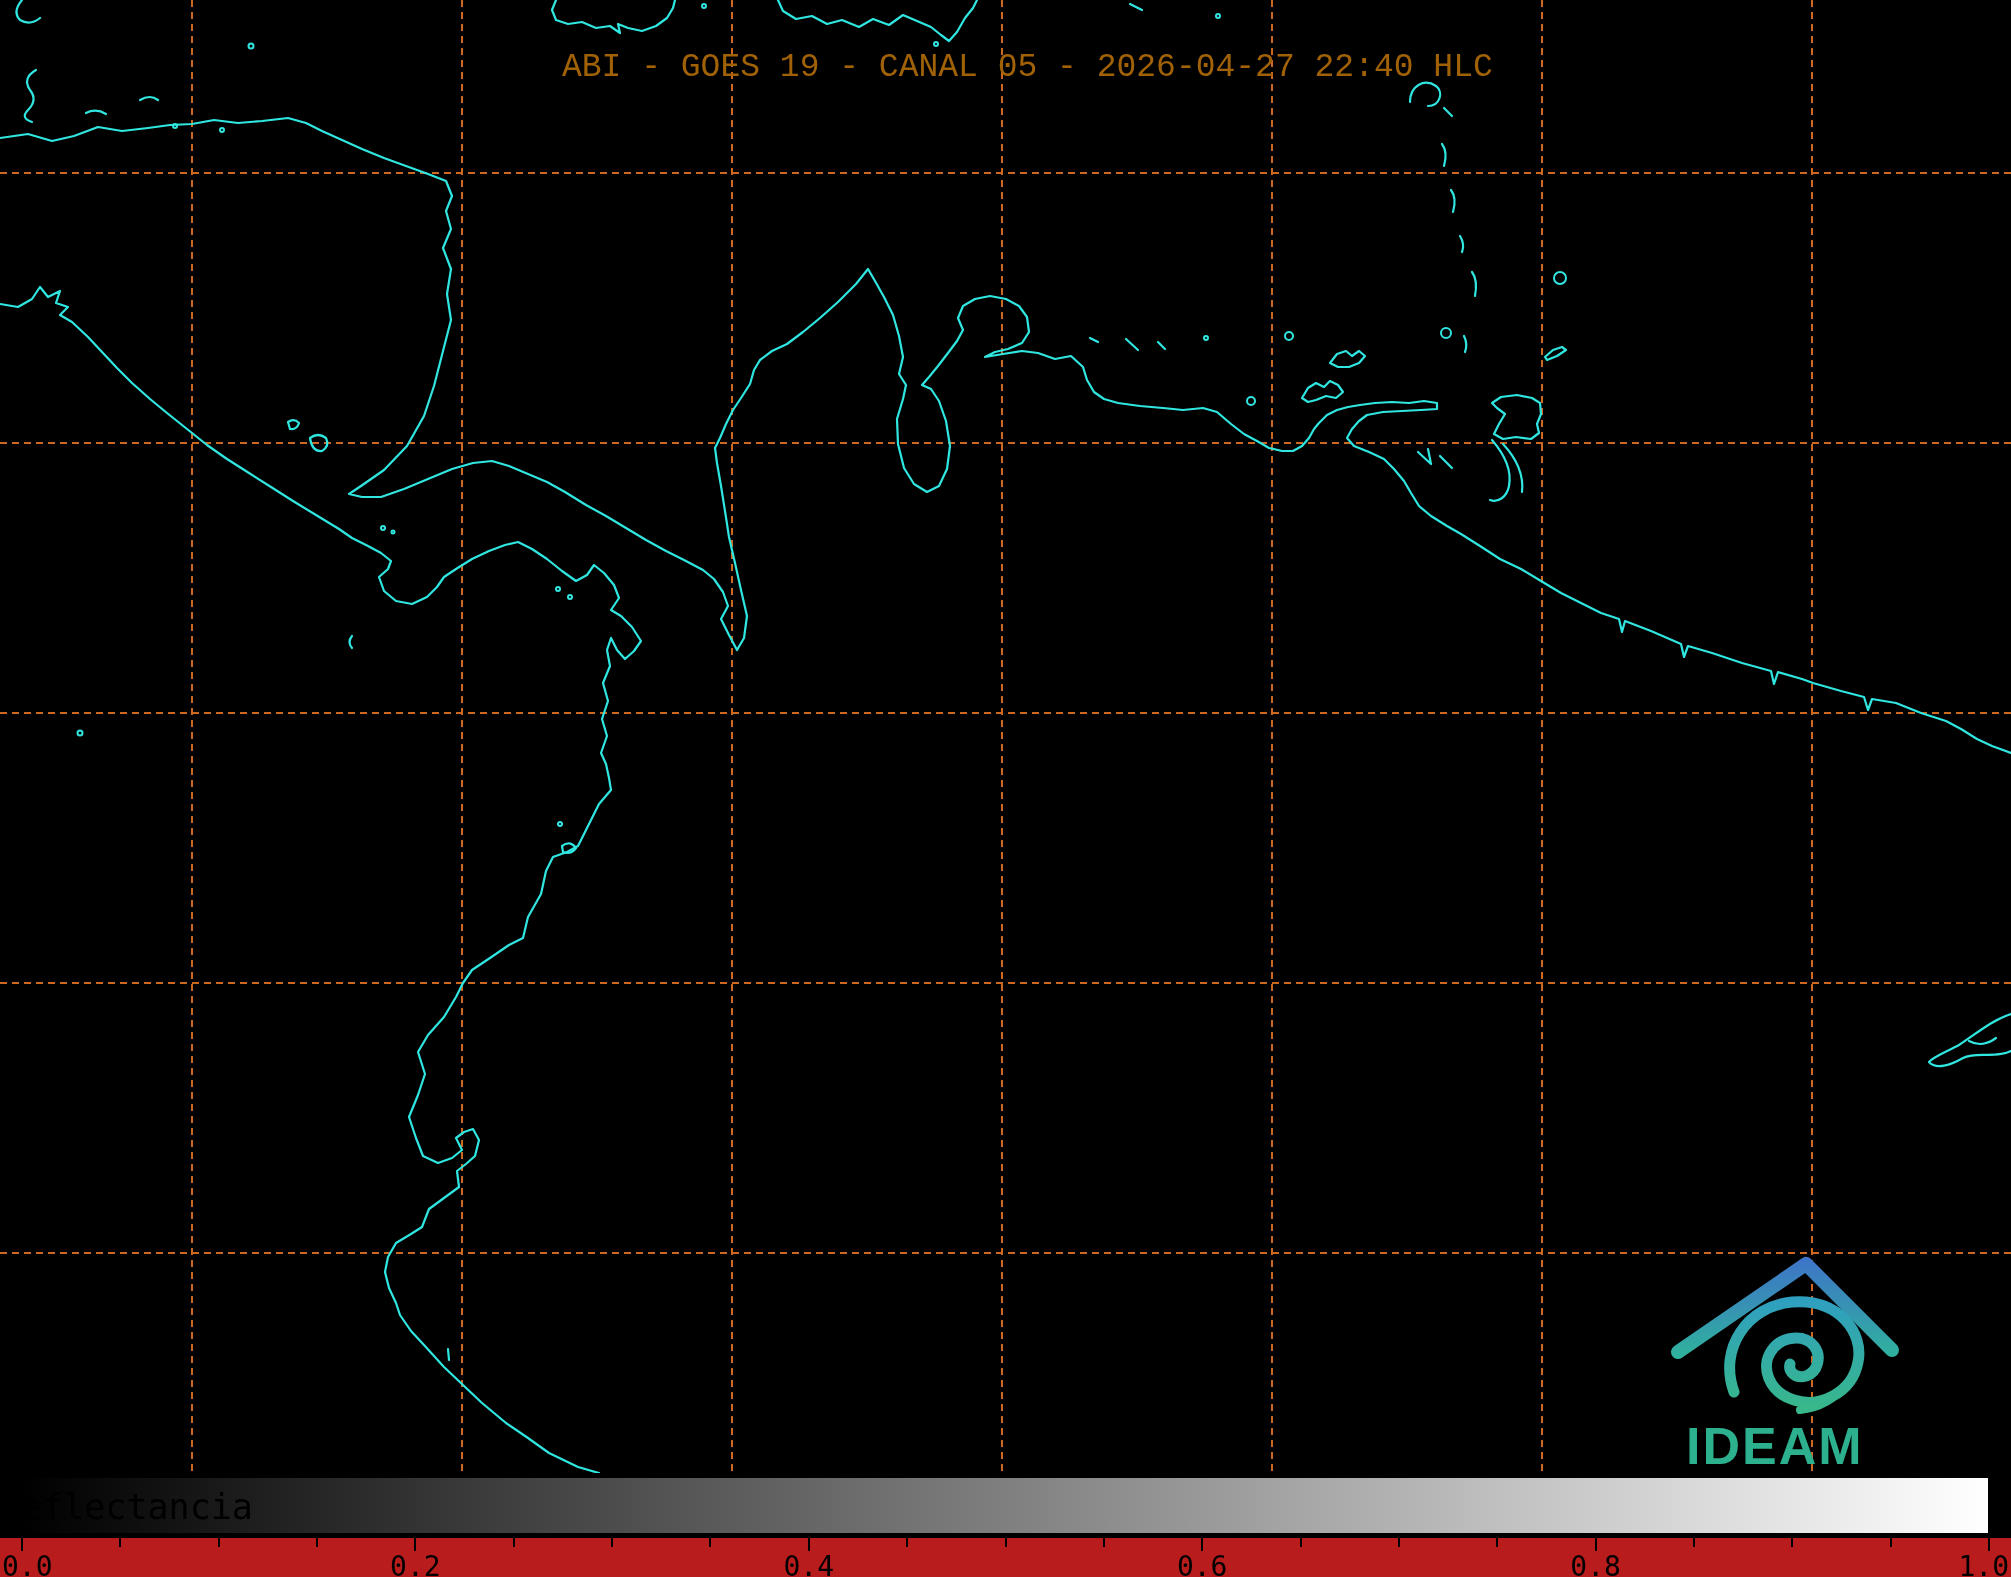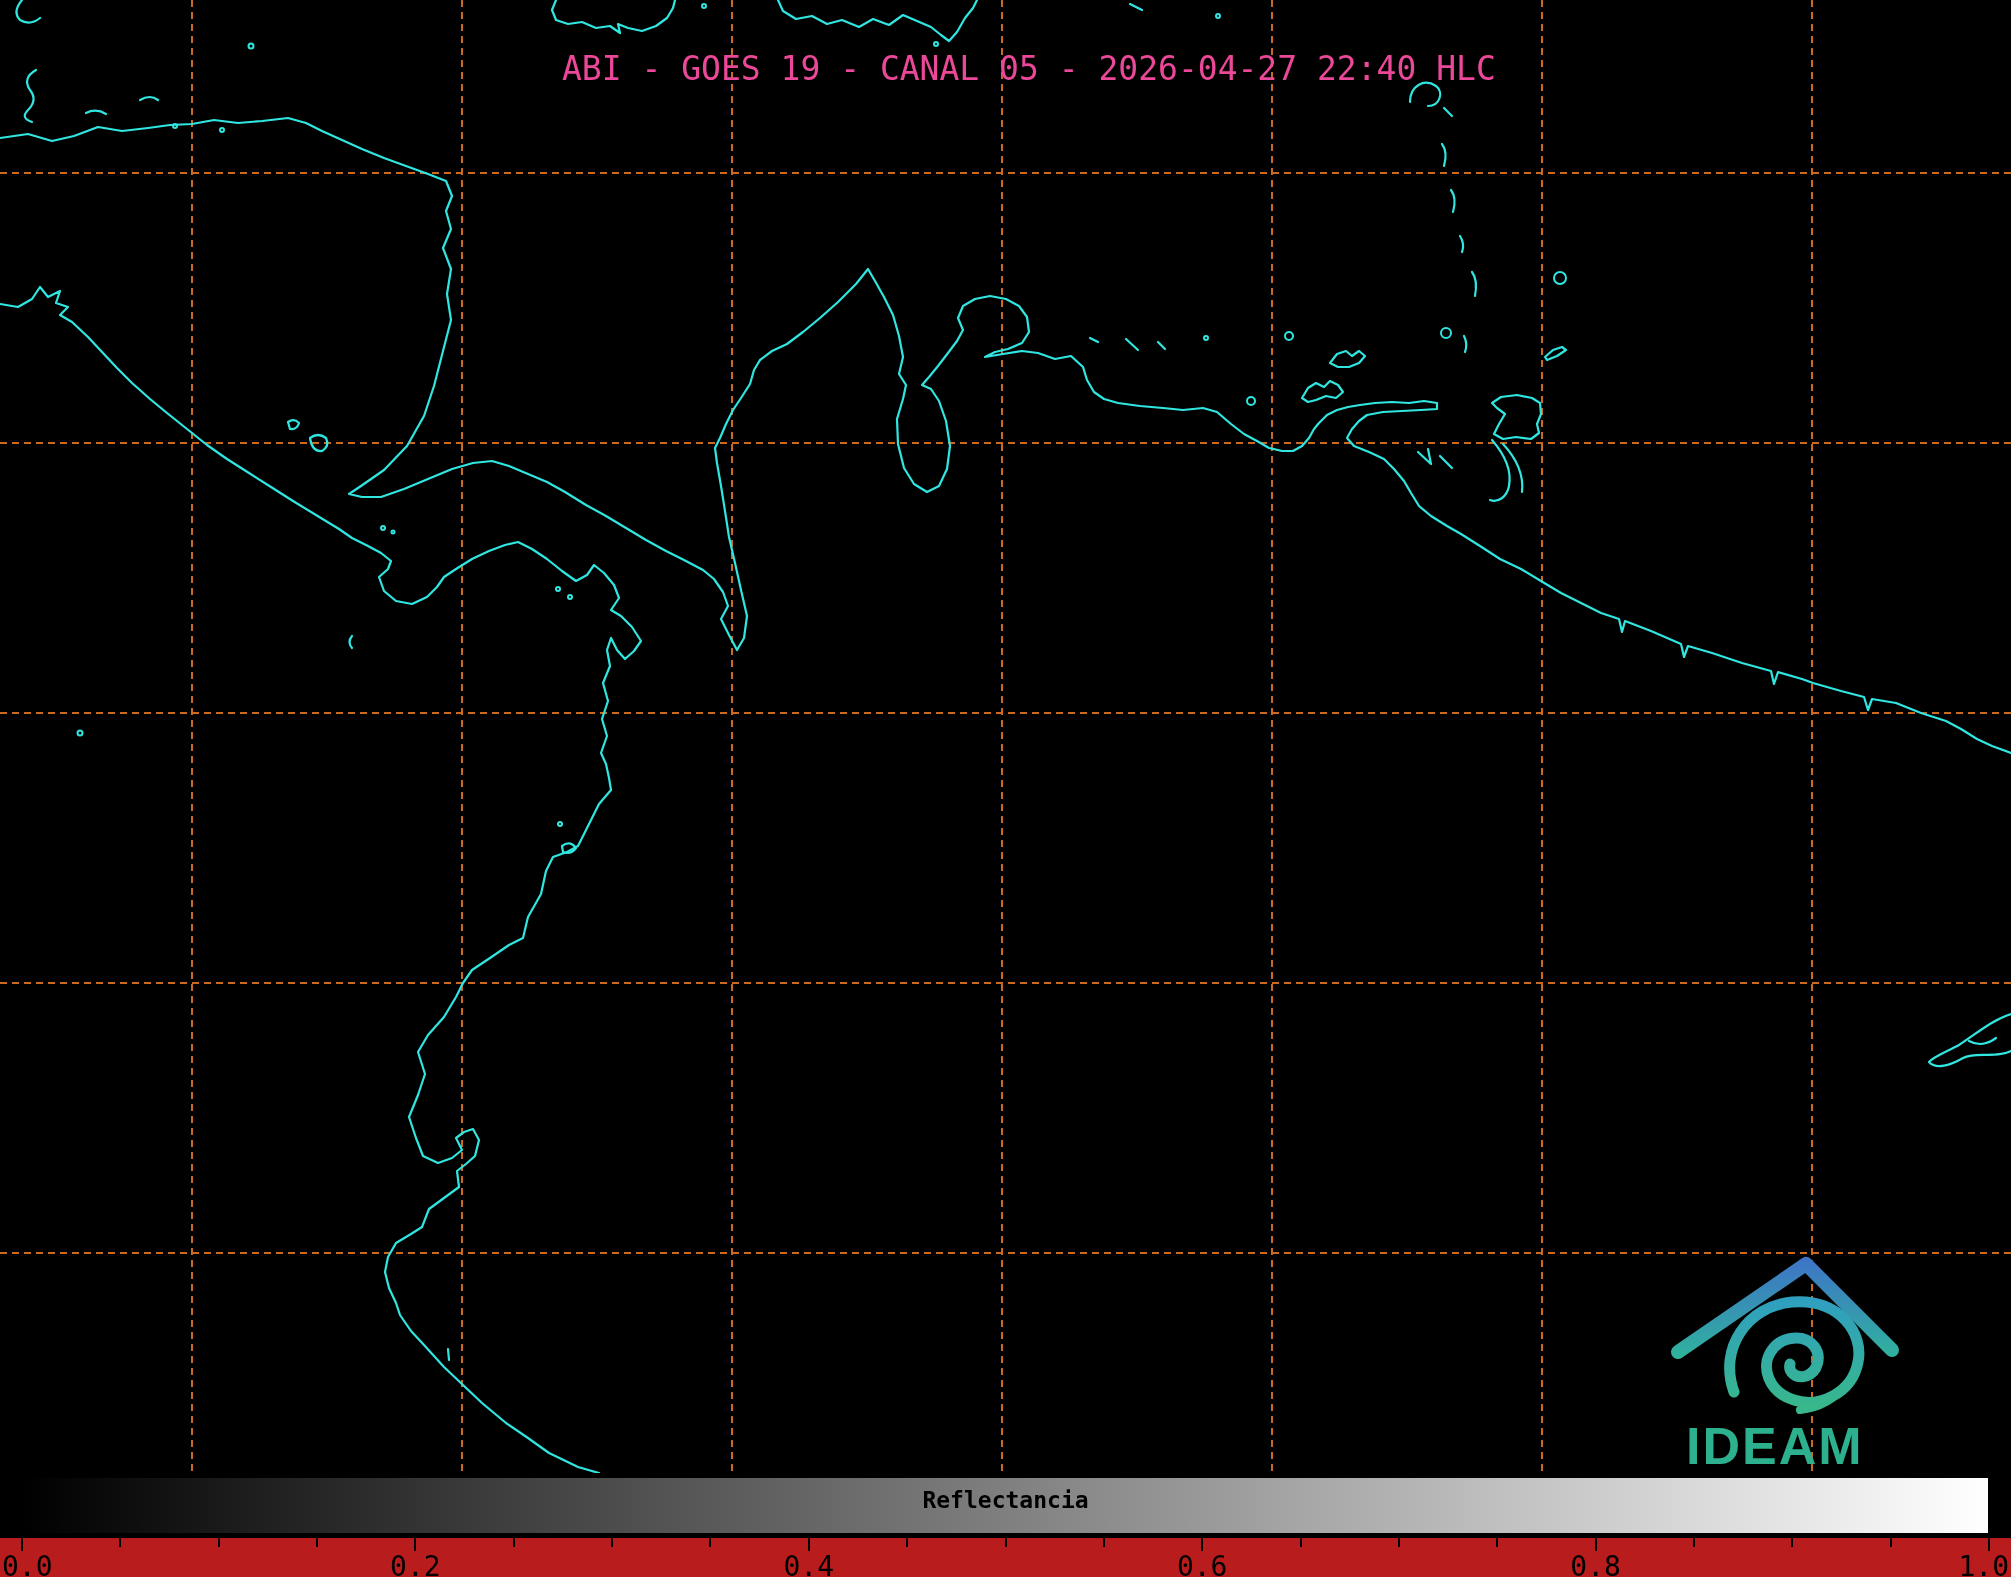--- a/index.html
+++ b/index.html
@@ -1,24 +1,24 @@
 <!DOCTYPE html>
 <html><head>
 <meta charset="utf-8">
 <style>
   html,body{margin:0;padding:0;background:#111;}
   .screen{position:relative;width:2011px;height:1577px;background:#000;overflow:hidden;
           font-family:"DejaVu Sans Mono","Liberation Mono",monospace;}
   #map{position:absolute;left:0;top:0;}
-  .map-title{position:absolute;left:562px;top:49px;font-size:33px;color:#ec4899;
-             letter-spacing:0px;white-space:pre;}
+  .map-title{position:absolute;left:562px;top:49px;font-size:33px;color:#a16207;
+             letter-spacing:0px;white-space:pre;font-family:Liberation Mono, monospace;}
   .colorbar{position:absolute;left:18px;top:1473px;width:1965px;height:55px;
             border:5px solid #000;background:linear-gradient(to right,#000000,#ffffff);}
-  .colorbar-label{position:absolute;left:0;top:1487px;width:2011px;text-align:center;
-                  font-size:23px;font-weight:bold;color:#000;}
+  .colorbar-label{position:absolute;left:0;top:1487px;width:2011px;text-align:left;
+                  font-size:35px;font-weight:normal;color:#000;}
   .tickstrip{position:absolute;left:0;top:1538px;width:2011px;height:39px;background:#b91c1c;}
   .tick{position:absolute;top:0;width:2px;background:#000;}
   .tick.major{height:13px;}
   .tick.minor{height:9px;}
   .ticklabel{position:absolute;top:12px;font-size:28px;color:#000;white-space:pre;}
 </style>
 </head>
 <body>
 
 <div class="screen">

